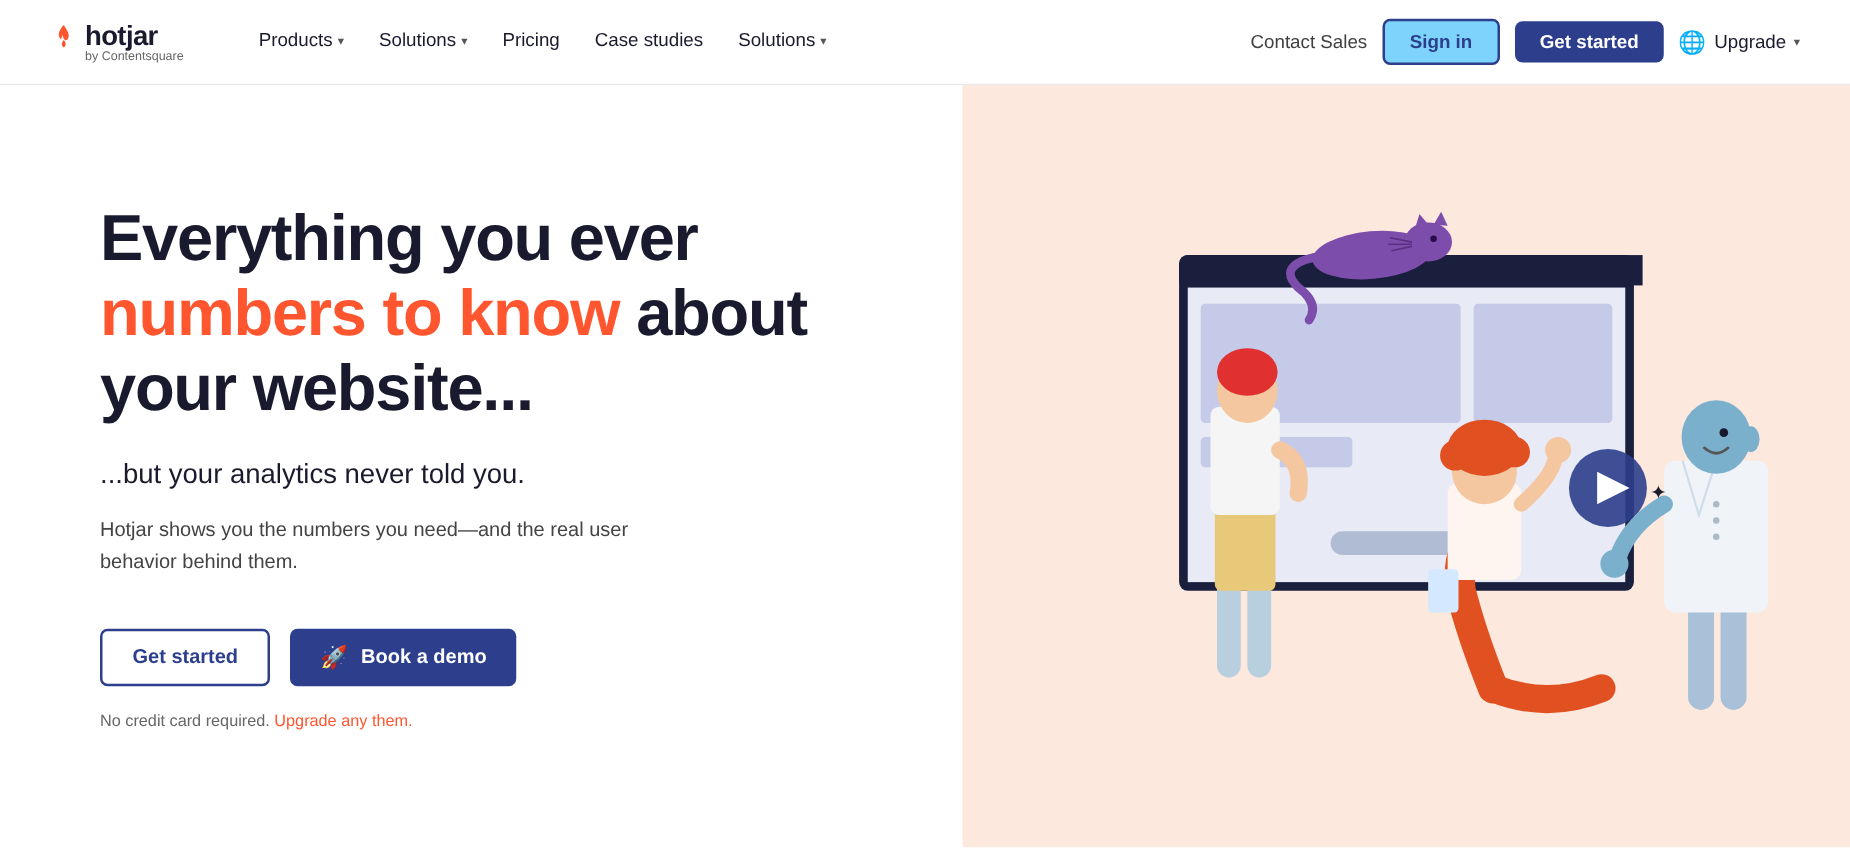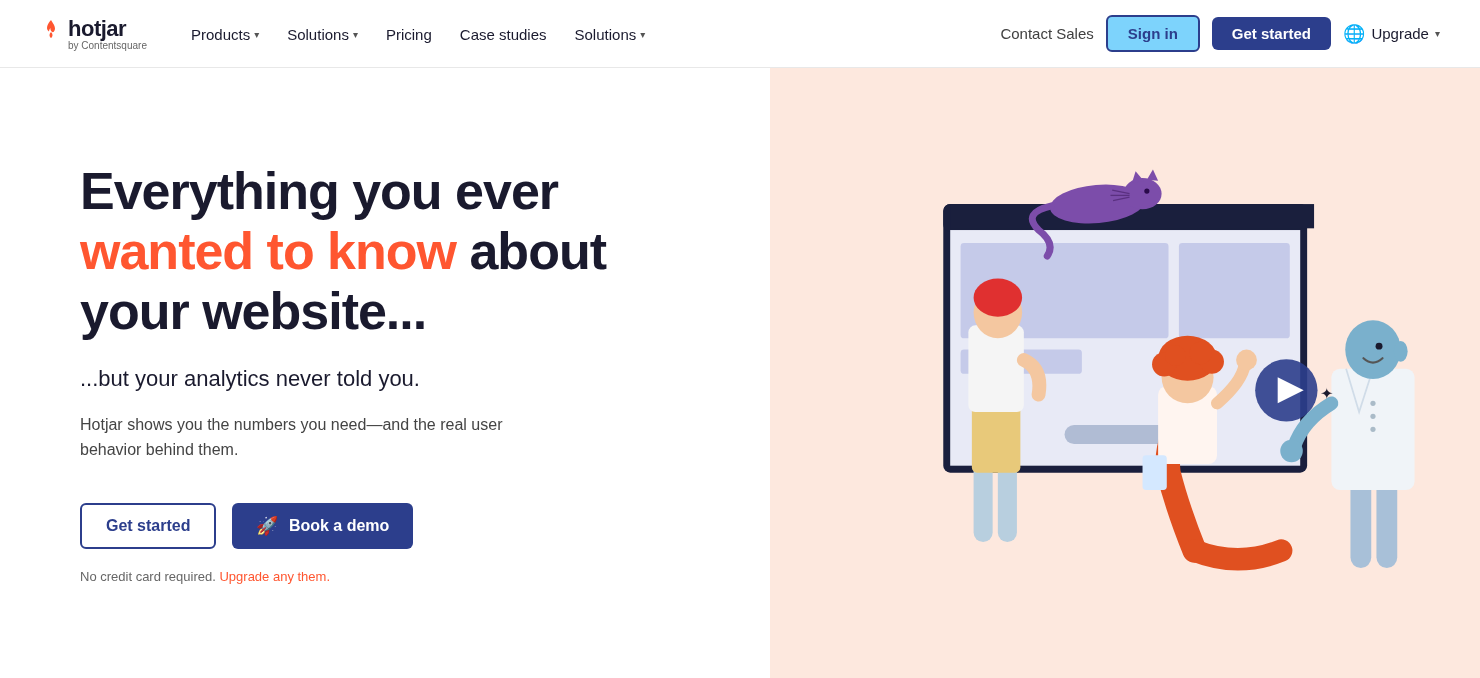--- a/index.html
+++ b/index.html
@@ -4,21 +4,21 @@
   <style>
     * { margin: 0; padding: 0; box-sizing: border-box; }
     body { font-family: -apple-system, BlinkMacSystemFont, 'Segoe UI', Helvetica, Arial, sans-serif; background: #fff; color: #1a1a2e; overflow-x: hidden; }
 
     
     nav {
       display: flex; align-items: center; justify-content: space-between;
       padding: 0 40px; height: 68px; border-bottom: 1px solid #e8e8e8;
       position: sticky; top: 0; background: #fff; z-index: 100;
     }
-    .nav-left { display: flex; align-items: flex-end; gap: 32px; }
+    .nav-left { display: flex; align-items: flex-start; gap: 48px; }
     .logo-wrap { display: flex; flex-direction: column; cursor: pointer; }
     .logo-top { display: flex; align-items: center; gap: 6px; }
     .logo-flame { width: 22px; height: 22px; }
     .logo-text { font-size: 22px; font-weight: 700; color: #1a1a2e; letter-spacing: -0.5px; }
     .logo-sub { font-size: 10px; color: #666; margin-top: -2px; padding-left: 28px; }
     .nav-links { display: flex; align-items: center; gap: 4px; }
     .nav-link {
       display: flex; align-items: center; gap: 4px;
       padding: 8px 12px; font-size: 15px; color: #1a1a2e;
       cursor: pointer; border-radius: 4px; text-decoration: none;
@@ -136,21 +136,21 @@
       <span class="globe-icon">🌐</span>
       <span>Upgrade</span>
       <span class="chevron">▾</span>
     </div>
   </div>
 </nav>
 
 <section class="hero">
   <div class="hero-left">
     <h1 class="hero-heading">
-      <span>Everything you ever </span><span class="accent">wanted to know</span><span> about your website...</span>
+      <span>Everything you ever </span><span class="accent">numbers to know</span><span> about your website...</span>
     </h1>
     <p class="hero-subheading">...but your analytics never told you.</p>
     <p class="hero-desc">Hotjar shows you the numbers you need—and the real user behavior behind them.</p>
     <div class="hero-ctas">
       <button class="btn-get-started-outline">Get started</button>
       <button class="btn-book-demo">
         <span class="rocket-icon">🚀</span>
         <span>Book a demo</span>
       </button>
     </div>

